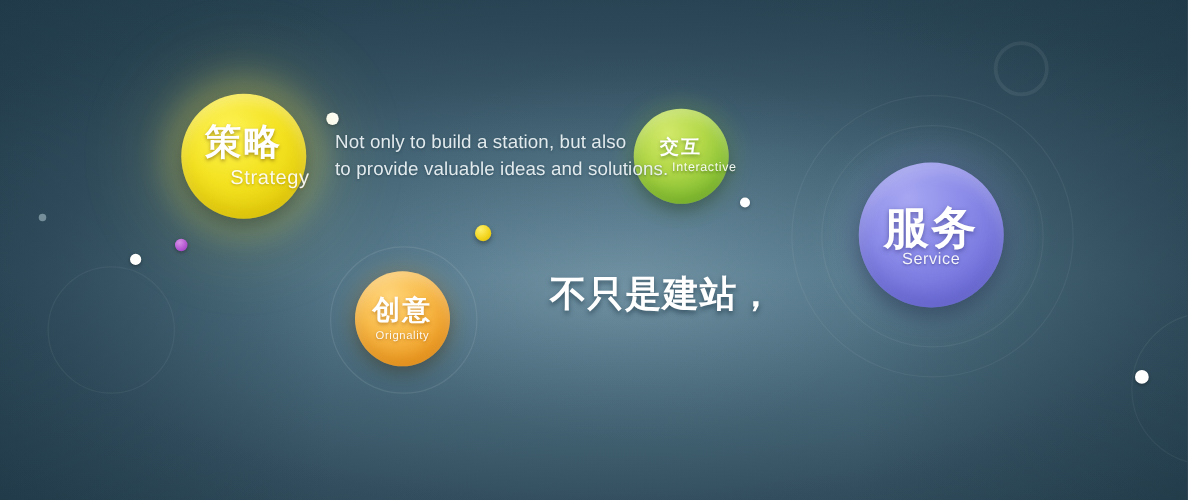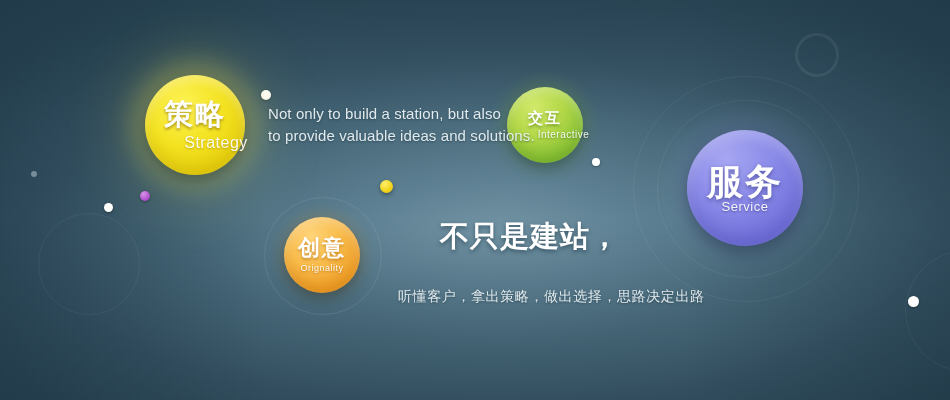--- a/index.html
+++ b/index.html
@@ -227,15 +227,14 @@
 
   <div id="english-copy">
     <div>Not only to build a station, but also</div>
     <div>to provide valuable ideas and solutions.</div>
   </div>
 
   <div id="headline">
     <div>不只是建站，</div>
   </div>
 
-  <div id="subheadline">听懂客户，拿出策略，做出选择，思路决定出路</div>
 
 </div>
 
 </body></html>

